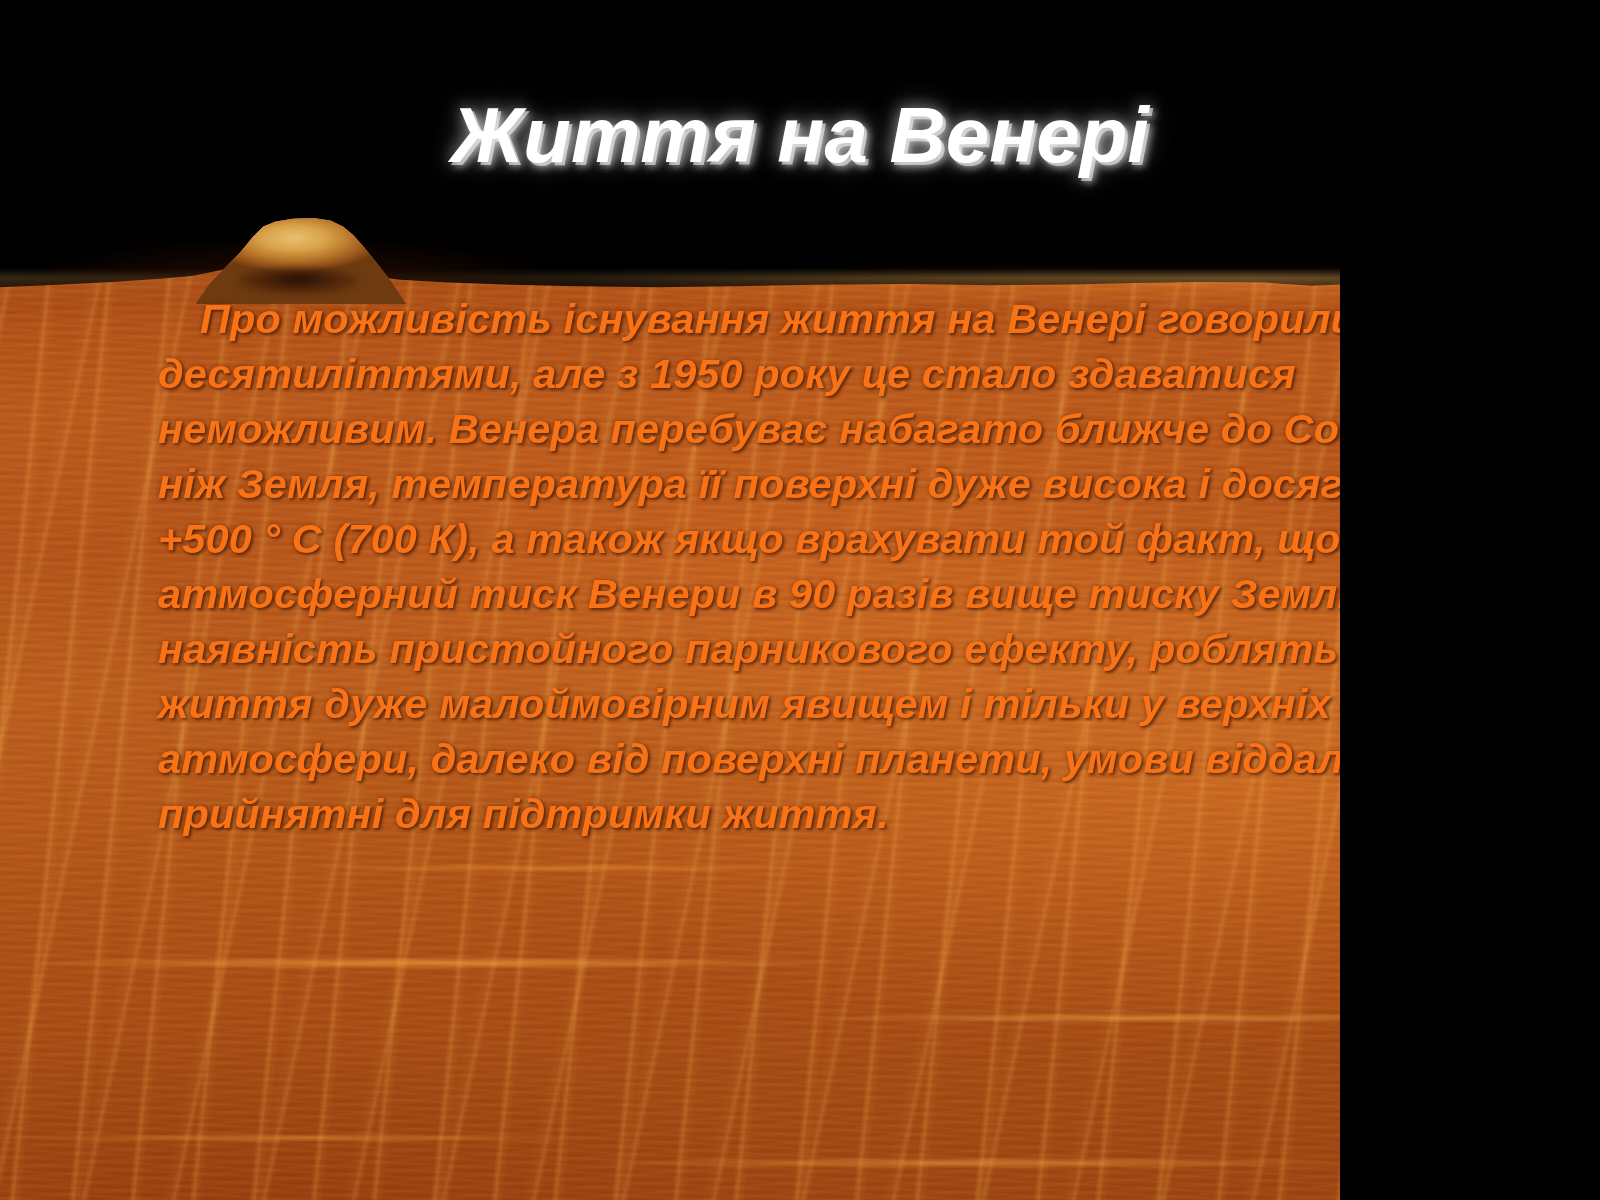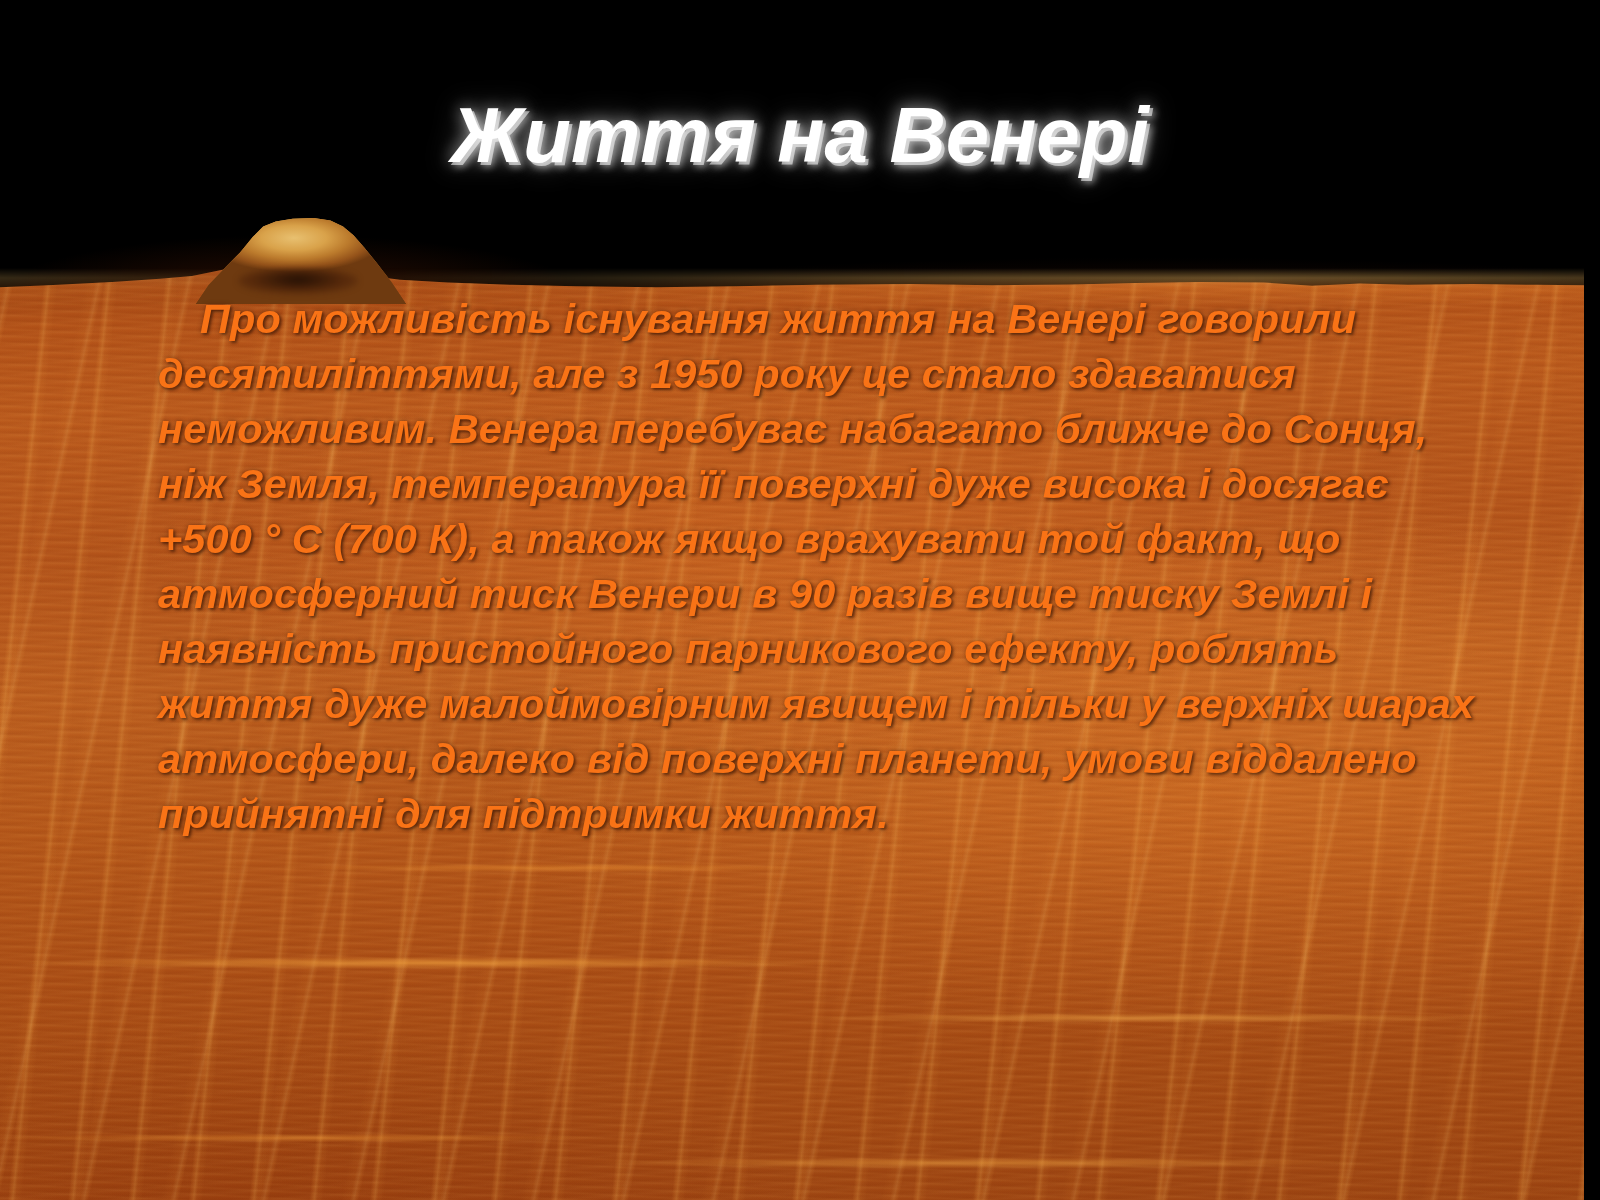--- a/index.html
+++ b/index.html
@@ -8,21 +8,21 @@
     padding: 0;
     background: #000;
   }
   body {
     font-family: "Liberation Sans", sans-serif;
   }
 
   
   .slide {
     position: relative;
-    width: 1584px;
+    width: 1340px;
     height: 1200px;
     overflow: hidden;
     background: #000000;
   }
 
   
   .sky {
     position: absolute;
     left: 0; top: 0;
     width: 1600px;

